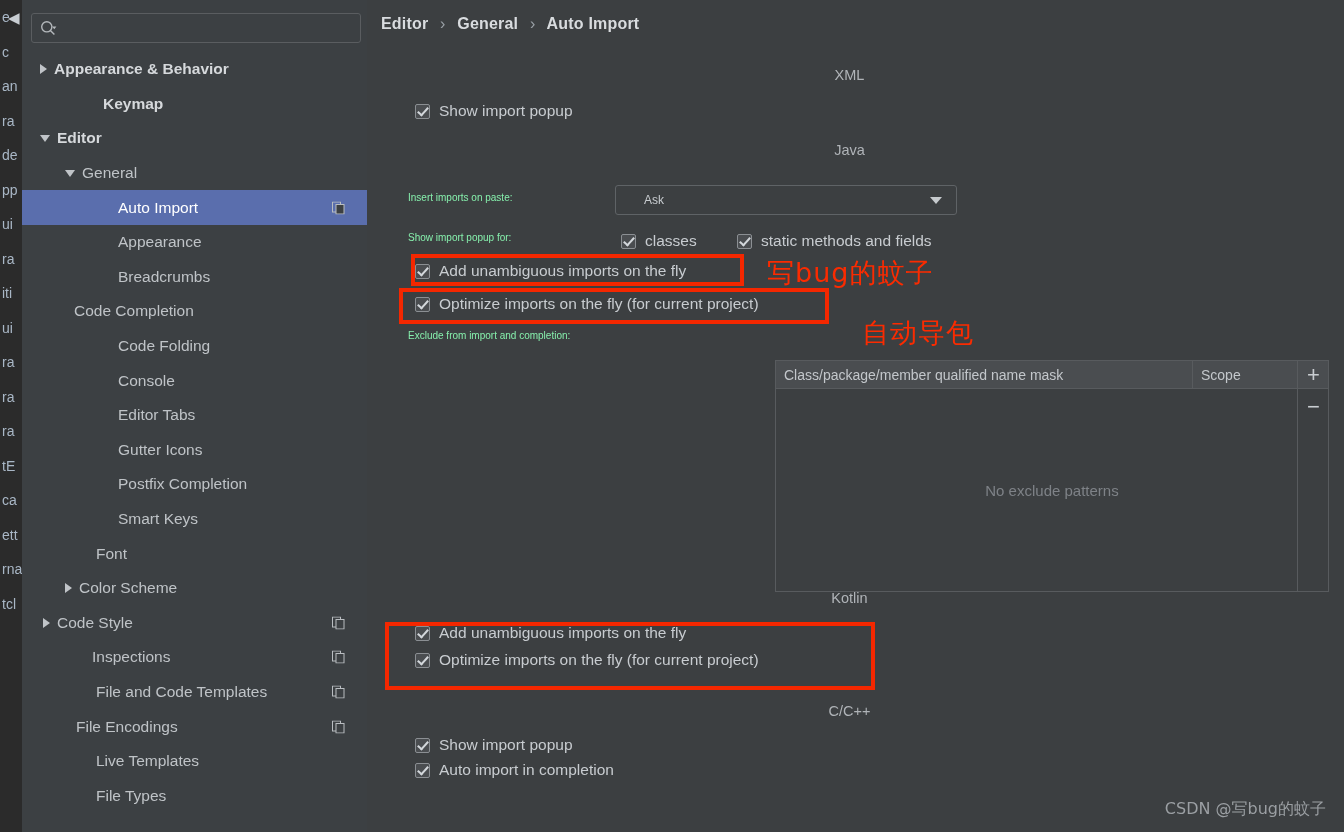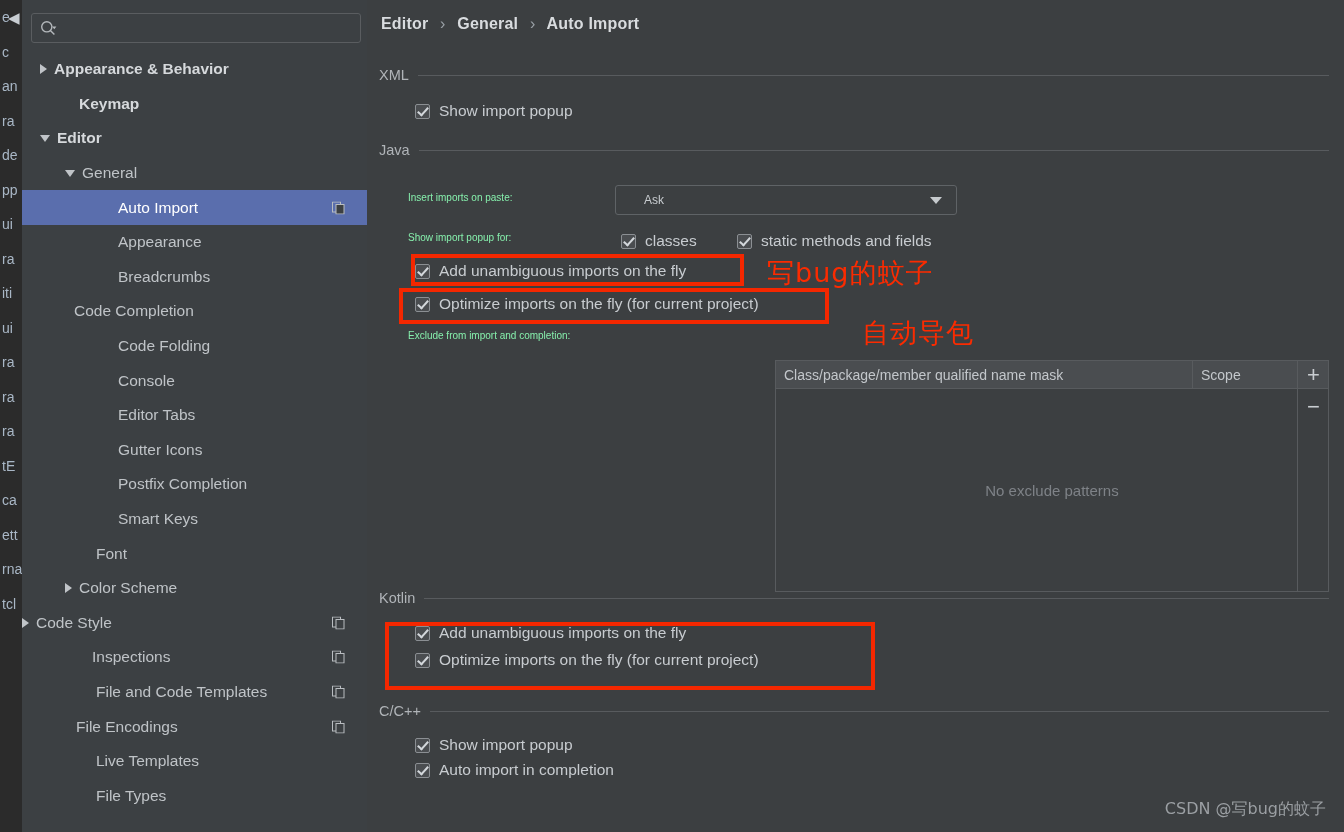--- a/index.html
+++ b/index.html
@@ -127,21 +127,21 @@
     position: absolute; left: 14px; top: 15px;
     font-size: 16px; font-weight: bold;
     color: #d9dcdf;
     letter-spacing: .2px;
   }
   .breadcrumb .sep { color: #9aa0a6; font-weight: normal; margin: 0 7px; }
 
   .sect {
     position: absolute; left: 12px;
     width: 950px;
-    display: flex; align-items: center;
+    display: flex; align-items: center; flex-direction: column;
   }
   .sect-label {
     font-size: 14.5px; color: #b0b4b8;
     padding-right: 9px; white-space: nowrap;
   }
   .sect-line {
     flex: 1; height: 1px; background: #585b5e;
   }
 
   .cb-row {
@@ -296,21 +296,21 @@
           <polygon points="12.2,6.4 16.4,6.4 14.3,9.2" fill="#b4b8bc"></polygon>
         </svg>
         <input class="search-input" type="text" value="" placeholder="" style="">
       </div>
 
       <div class="tree" id="tree">
           <div class="tree-row bold" style="padding-left: 18px;">
             <span class="tw right"></span>
             <span>Appearance &amp; Behavior</span>
           </div>
-          <div class="tree-row bold" style="padding-left: 43px;">
+          <div class="tree-row bold" style="padding-left: 67px;">
             <span class="tw none"></span>
             <span>Keymap</span>
           </div>
           <div class="tree-row bold" style="padding-left: 18px;">
             <span class="tw down"></span>
             <span>Editor</span>
           </div>
           <div class="tree-row" style="padding-left: 43px;">
             <span class="tw down"></span>
             <span>General</span>
@@ -360,21 +360,21 @@
             <span>Smart Keys</span>
           </div>
           <div class="tree-row" style="padding-left: 60px;">
             <span class="tw none"></span>
             <span>Font</span>
           </div>
           <div class="tree-row" style="padding-left: 43px;">
             <span class="tw right"></span>
             <span>Color Scheme</span>
           </div>
-          <div class="tree-row" style="">
+          <div class="tree-row" style=" margin-left: 21px;">
             <span class="tw right"></span>
             <span>Code Style</span>
             <svg class="copy-icon" viewBox="0 0 13 13">
               <rect x="0.5" y="0.5" width="8" height="10" fill="none" stroke="#b9bdc1"></rect>
               <rect x="4" y="3" width="8" height="9.5" fill="#3c4043" stroke="#b9bdc1"></rect>
             </svg>
           </div>
           <div class="tree-row" style="padding-left: 56px;">
             <span class="tw none"></span>
             <span>Inspections</span>

